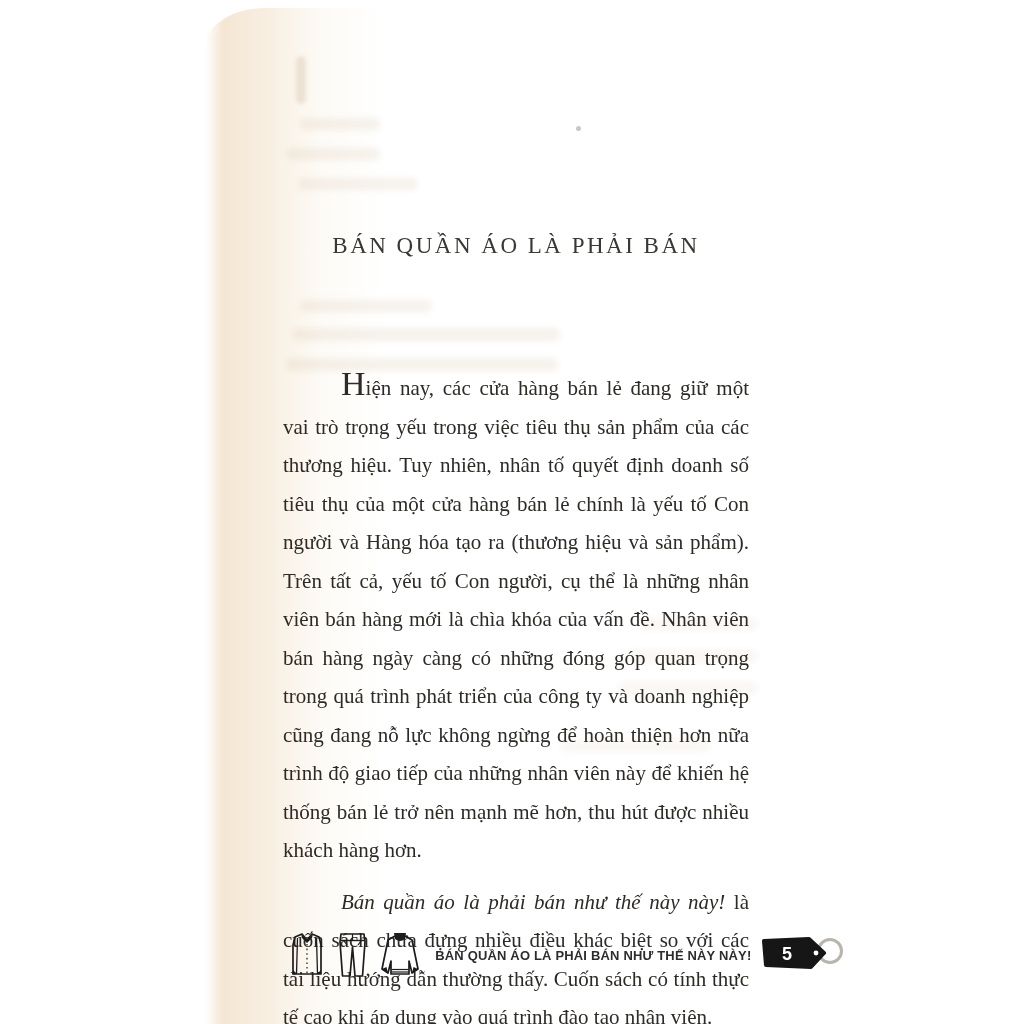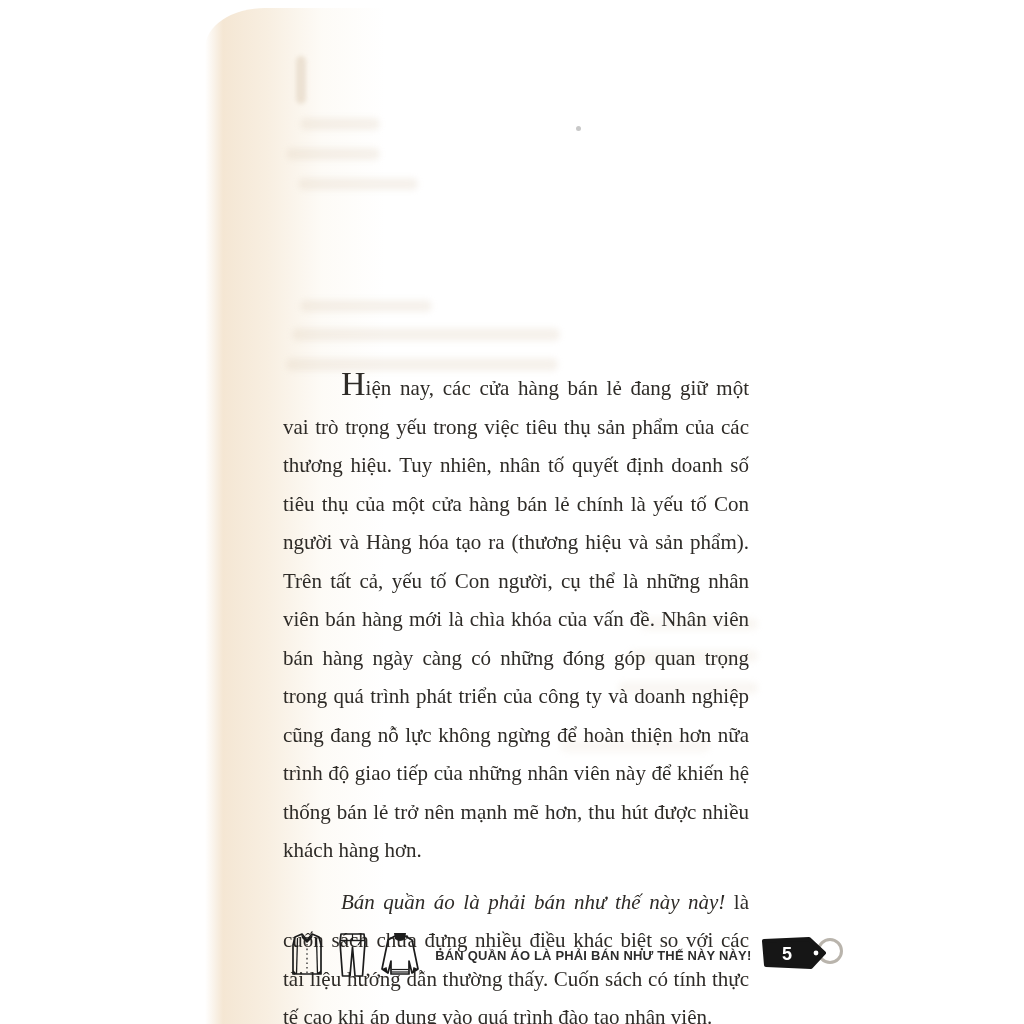--- a/index.html
+++ b/index.html
@@ -77,21 +77,21 @@
   <div class="ghost" style="left:300px;top:300px;width:132px;height:12px"></div>
   <div class="ghost" style="left:292px;top:328px;width:268px;height:13px"></div>
   <div class="ghost" style="left:286px;top:358px;width:272px;height:13px"></div>
   <div class="ghost" style="left:640px;top:618px;width:118px;height:12px;opacity:.14"></div>
   <div class="ghost" style="left:628px;top:650px;width:130px;height:12px;opacity:.14"></div>
   <div class="ghost" style="left:618px;top:682px;width:140px;height:12px;opacity:.14"></div>
   <div class="ghost" style="left:560px;top:740px;width:150px;height:12px;opacity:.12"></div>
   <div class="speck" style="left:576px;top:126px"></div>
 
   <div class="title">
-    <br>
+    <span>BÁN QUẦN ÁO LÀ PHẢI BÁN</span><br>
   </div>
 
   <div class="bodytext">
     <p><span class="bigcap">H</span><span>iện nay, các cửa hàng bán lẻ đang giữ một vai trò trọng yếu trong việc tiêu thụ sản phẩm của các thương hiệu. Tuy nhiên, nhân tố quyết định doanh số tiêu thụ của một cửa hàng bán lẻ chính là yếu tố Con người và Hàng hóa tạo ra (thương hiệu và sản phẩm). Trên tất cả, yếu tố Con người, cụ thể là những nhân viên bán hàng mới là chìa khóa của vấn đề. Nhân viên bán hàng ngày càng có những đóng góp quan trọng trong quá trình phát triển của công ty và doanh nghiệp cũng đang nỗ lực không ngừng để hoàn thiện hơn nữa trình độ giao tiếp của những nhân viên này để khiến hệ thống bán lẻ trở nên mạnh mẽ hơn, thu hút được nhiều khách hàng hơn.</span></p>
     <p><span class="ital">Bán quần áo là phải bán như thế này này!</span><span> là cuốn sách chứa đựng nhiều điều khác biệt so với các tài liệu hướng dẫn thường thấy. Cuốn sách có tính thực tế cao khi áp dụng vào quá trình đào tạo nhân viên.</span></p>
   </div>
 
   <div class="footer">
     <div class="icons">
 

